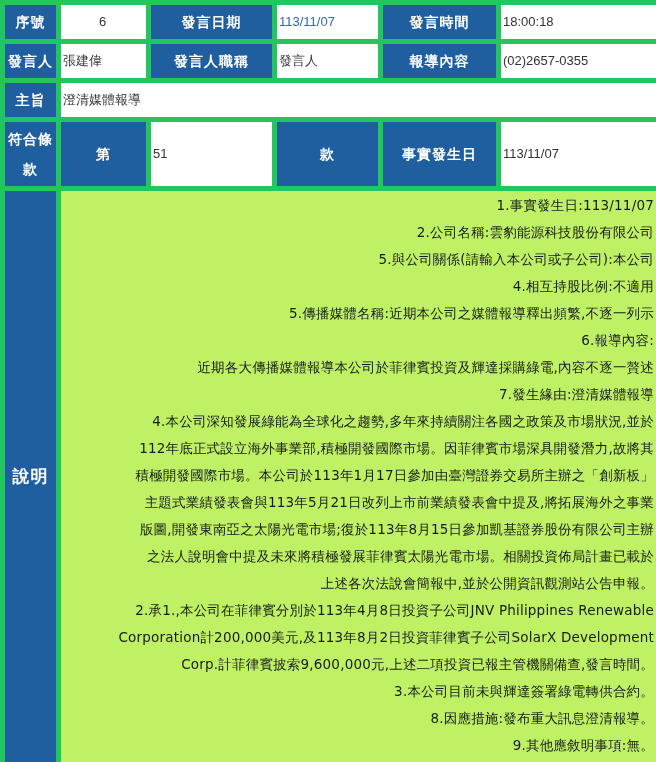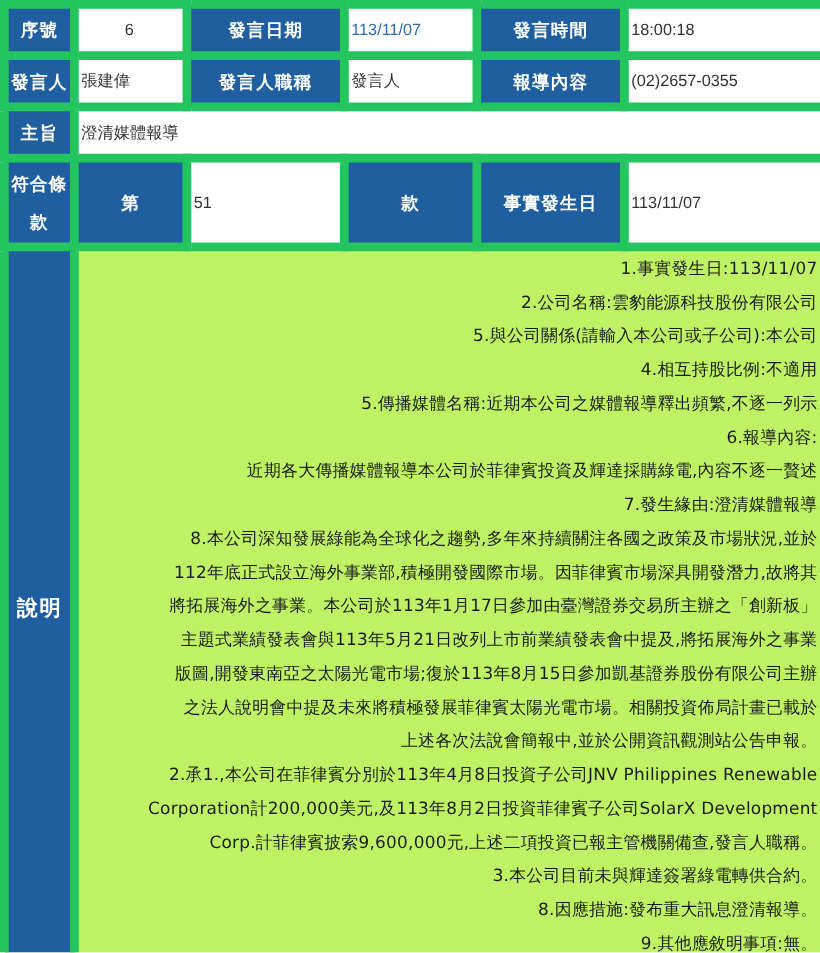--- a/index.html
+++ b/index.html
@@ -18,21 +18,21 @@
     background: #ffffff;
     position: relative;
     overflow: hidden;
   }
   table.main {
     width: 656px;
     border-collapse: collapse;
     table-layout: fixed;
   }
   table.main td {
-    border: 7px solid #22c55e;
+    border: 5px solid #22c55e;
     vertical-align: middle;
     padding: 2px;
   }
   .hdr {
     background: #1f5fa0;
     color: #ffffff;
     text-align: center;
     font-size: 14px;
     font-weight: bold;
     letter-spacing: 1px;
@@ -128,30 +128,30 @@
         <td class="explain-body" colspan="5">
           <div>
             <p>1.事實發生日:113/11/07</p>
             <p>2.公司名稱:雲豹能源科技股份有限公司</p>
             <p>5.與公司關係(請輸入本公司或子公司):本公司</p>
             <p>4.相互持股比例:不適用</p>
             <p>5.傳播媒體名稱:近期本公司之媒體報導釋出頻繁,不逐一列示</p>
             <p>6.報導內容:</p>
             <p>近期各大傳播媒體報導本公司於菲律賓投資及輝達採購綠電,內容不逐一贅述</p>
             <p>7.發生緣由:澄清媒體報導</p>
-            <p>8.本公司深知發展綠能為全球化之趨勢,多年來持續關注各國之政策及市場狀況,並於</p>
+            <p>4.本公司深知發展綠能為全球化之趨勢,多年來持續關注各國之政策及市場狀況,並於</p>
             <p>112年底正式設立海外事業部,積極開發國際市場。因菲律賓市場深具開發潛力,故將其</p>
-            <p>將拓展海外之事業。本公司於113年1月17日參加由臺灣證券交易所主辦之「創新板」</p>
+            <p>積極開發國際市場。本公司於113年1月17日參加由臺灣證券交易所主辦之「創新板」</p>
             <p>主題式業績發表會與113年5月21日改列上市前業績發表會中提及,將拓展海外之事業</p>
             <p>版圖,開發東南亞之太陽光電市場;復於113年8月15日參加凱基證券股份有限公司主辦</p>
             <p>之法人說明會中提及未來將積極發展菲律賓太陽光電市場。相關投資佈局計畫已載於</p>
             <p>上述各次法說會簡報中,並於公開資訊觀測站公告申報。</p>
             <p>2.承1.,本公司在菲律賓分別於113年4月8日投資子公司JNV Philippines Renewable</p>
             <p>Corporation計200,000美元,及113年8月2日投資菲律賓子公司SolarX Development</p>
-            <p>Corp.計菲律賓披索9,600,000元,上述二項投資已報主管機關備查,發言人職稱。</p>
+            <p>Corp.計菲律賓披索9,600,000元,上述二項投資已報主管機關備查,發言時間。</p>
             <p>3.本公司目前未與輝達簽署綠電轉供合約。</p>
             <p>8.因應措施:發布重大訊息澄清報導。</p>
             <p>9.其他應敘明事項:無。</p>
           </div>
         </td>
       </tr>
     </tbody>
   </table>
 </div>
 

